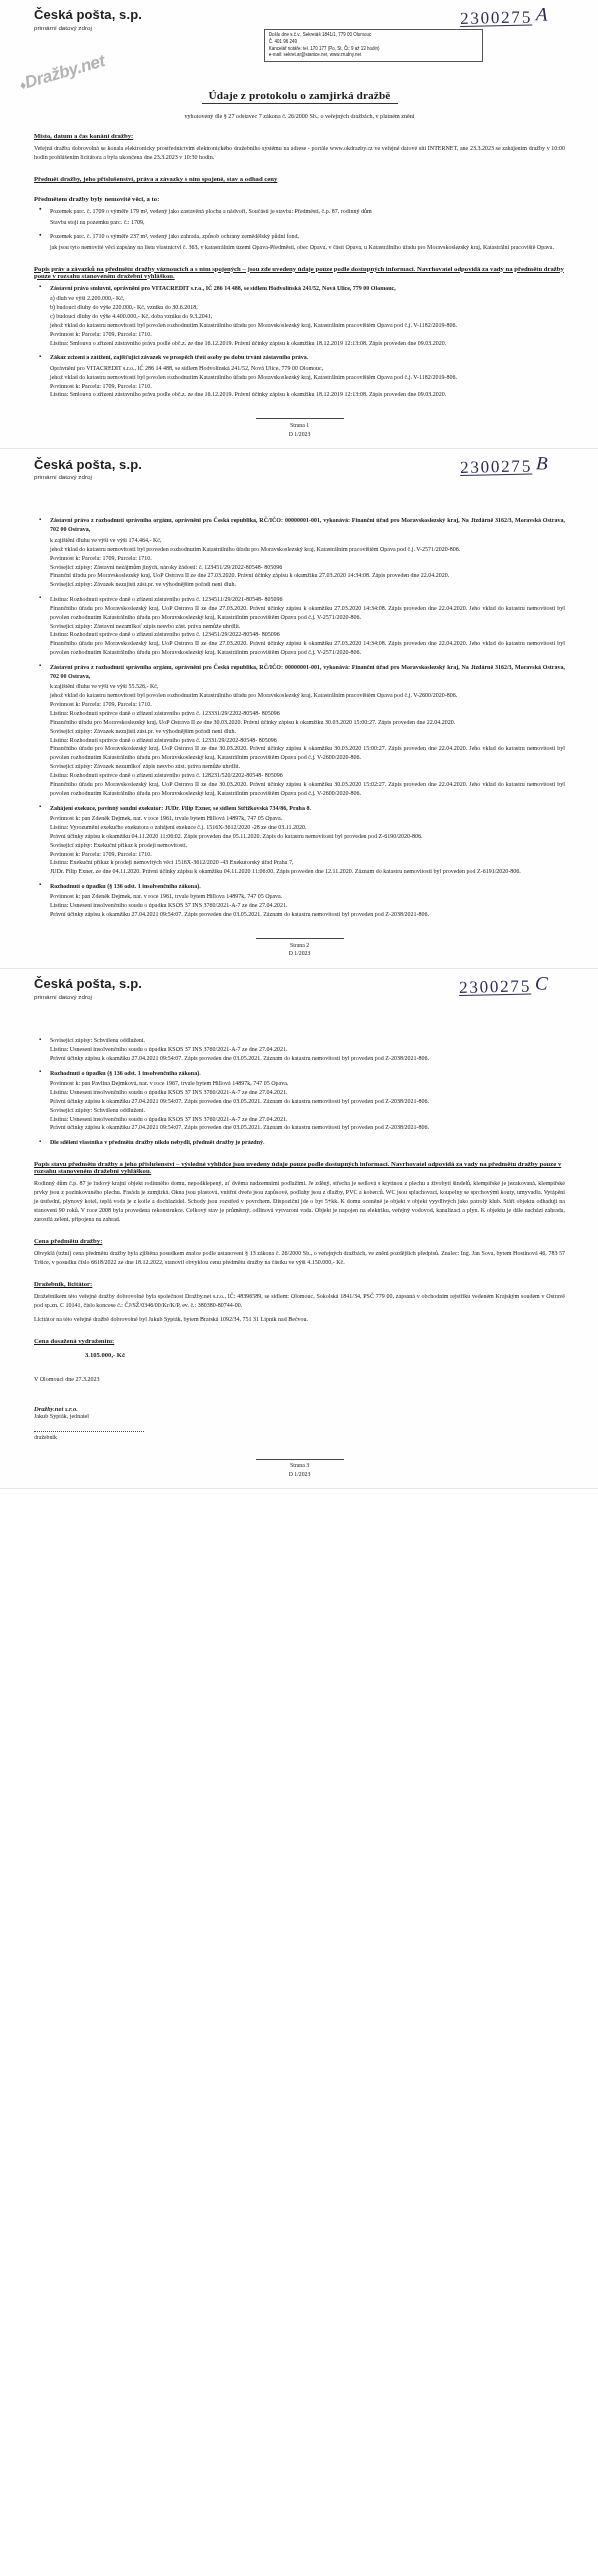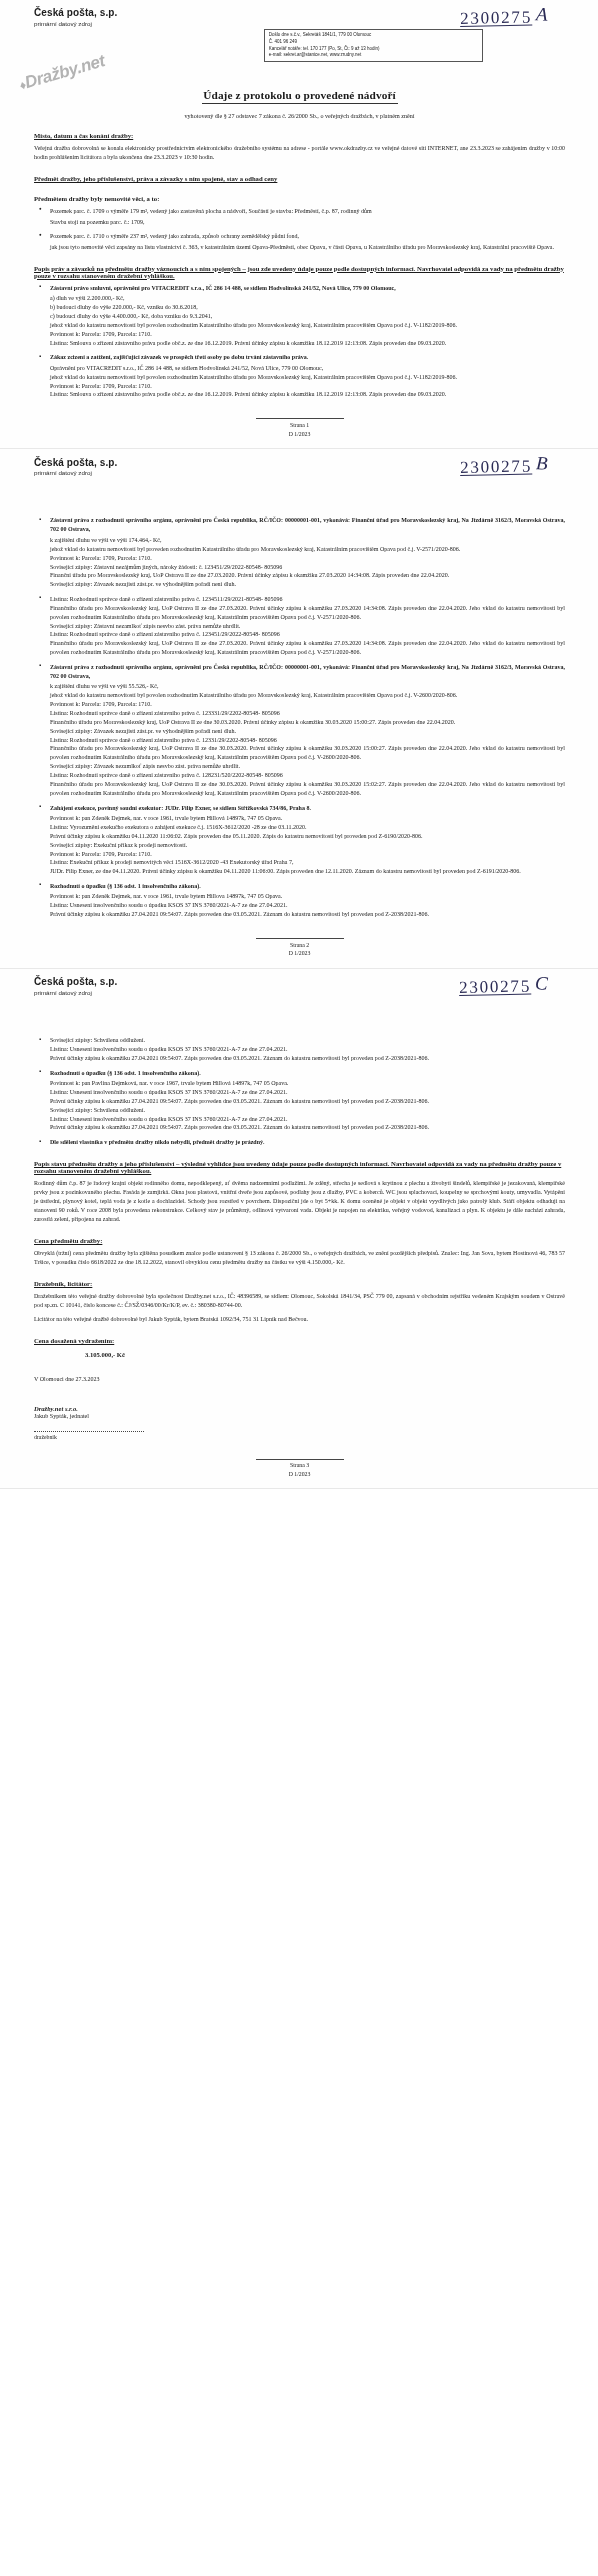--- a/index.html
+++ b/index.html
@@ -14,21 +14,21 @@
     position: relative;
     width: 599px;
     background: #fefefe;
     padding: 7.3px 34px 10.2px 34px;
     border-bottom: 0.7px solid #e8e8e8;
   }
   
   .hdr { position: relative; height: 57px; }
   .hdr .company {
     font-family: "Liberation Sans", sans-serif;
-    font-size: 10px;
+    font-size: 13px;
     font-weight: bold;
     letter-spacing: 0.1px;
     color: #1d1d1d;
   }
   .hdr .sub {
     font-family: "Liberation Sans", sans-serif;
     font-size: 6.2px;
     color: #2a2a2a;
     margin-top: 1.5px;
   }
@@ -172,21 +172,21 @@
       <div>Č. 401 96 249</div>
       <div>Kancelář notáře: tel. 170 177 (Po, St, Čt: 9 až 13 hodin)</div>
       <div>e-mail: sekret.ar@stanice.net, www.zrudny.net</div>
     </div>
   </div>
 
   <div class="watermark">
     <span class="dot">♦</span><span>Dražby.net</span>
   </div>
 
-  <h1 class="doc-title">Údaje z protokolu o provedené nádvoří</h1>
+  <h1 class="doc-title">Údaje z protokolu o zamjirká dražbě</h1>
   <div class="title-rule"></div>
   <div class="legal-line">vyhotovený dle § 27 odstavec 7 zákona č. 26/2000 Sb., o veřejných dražbách, v platném znění</div>
 
   <h2 class="sec">Místo, datum a čas konání dražby:</h2>
   <p>Veřejná dražba dobrovolná se konala elektronicky prostřednictvím elektronického dražebního systému na adrese - portále www.okdrazby.cz ve veřejné datové síti INTERNET, ane 23.3.2023 se zahájením dražby v 10:00 hodin prohlášením licitátora a byla ukončena dne 23.3.2023 v 10:30 hodin.</p>
 
   <h2 class="sec">Předmět dražby, jeho příslušenství, práva a závazky s ním spojené, stav a odhad ceny</h2>
 
   <h2 class="sec nound">Předmětem dražby byly nemovité věci, a to:</h2>
 

